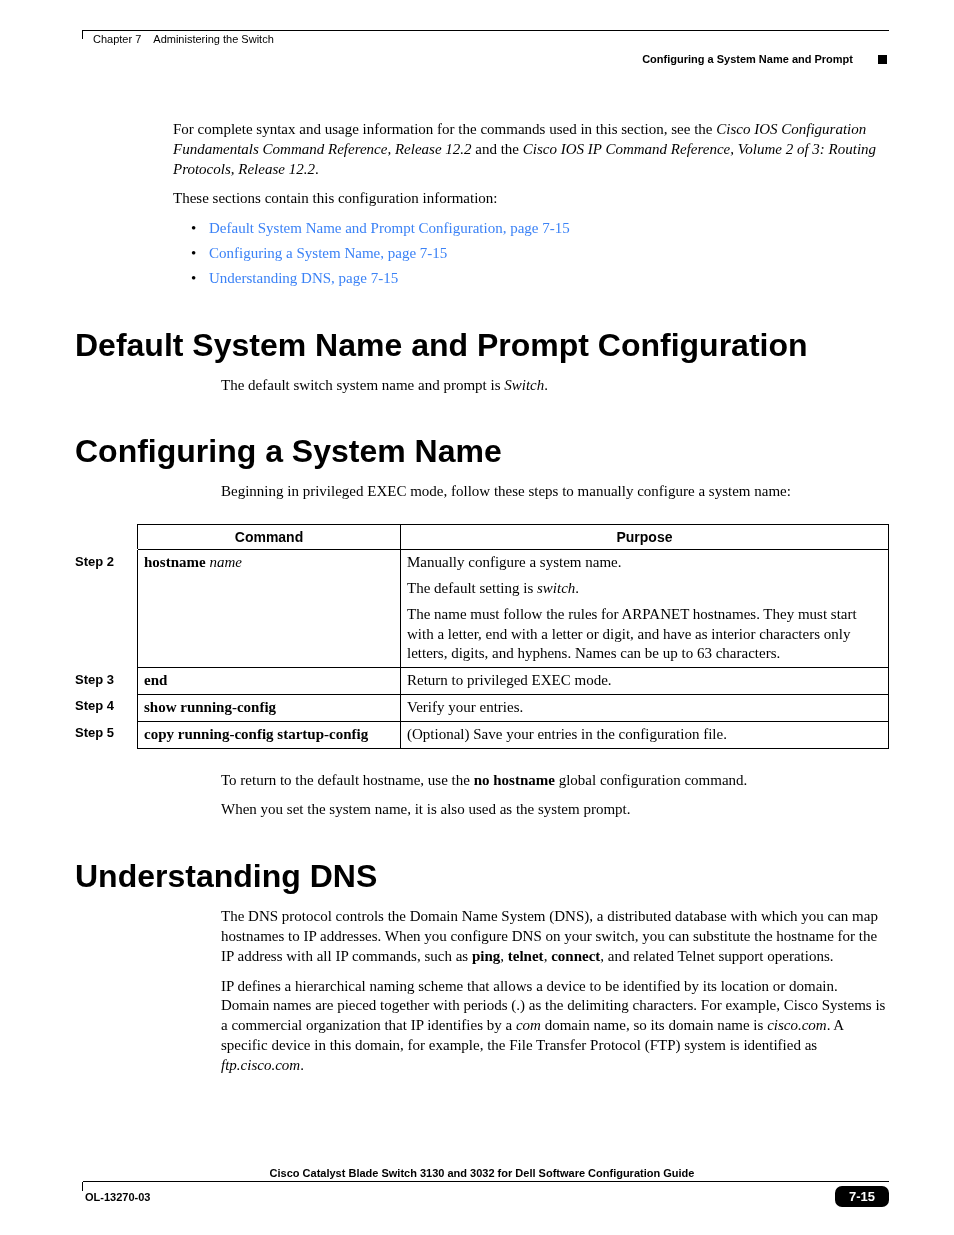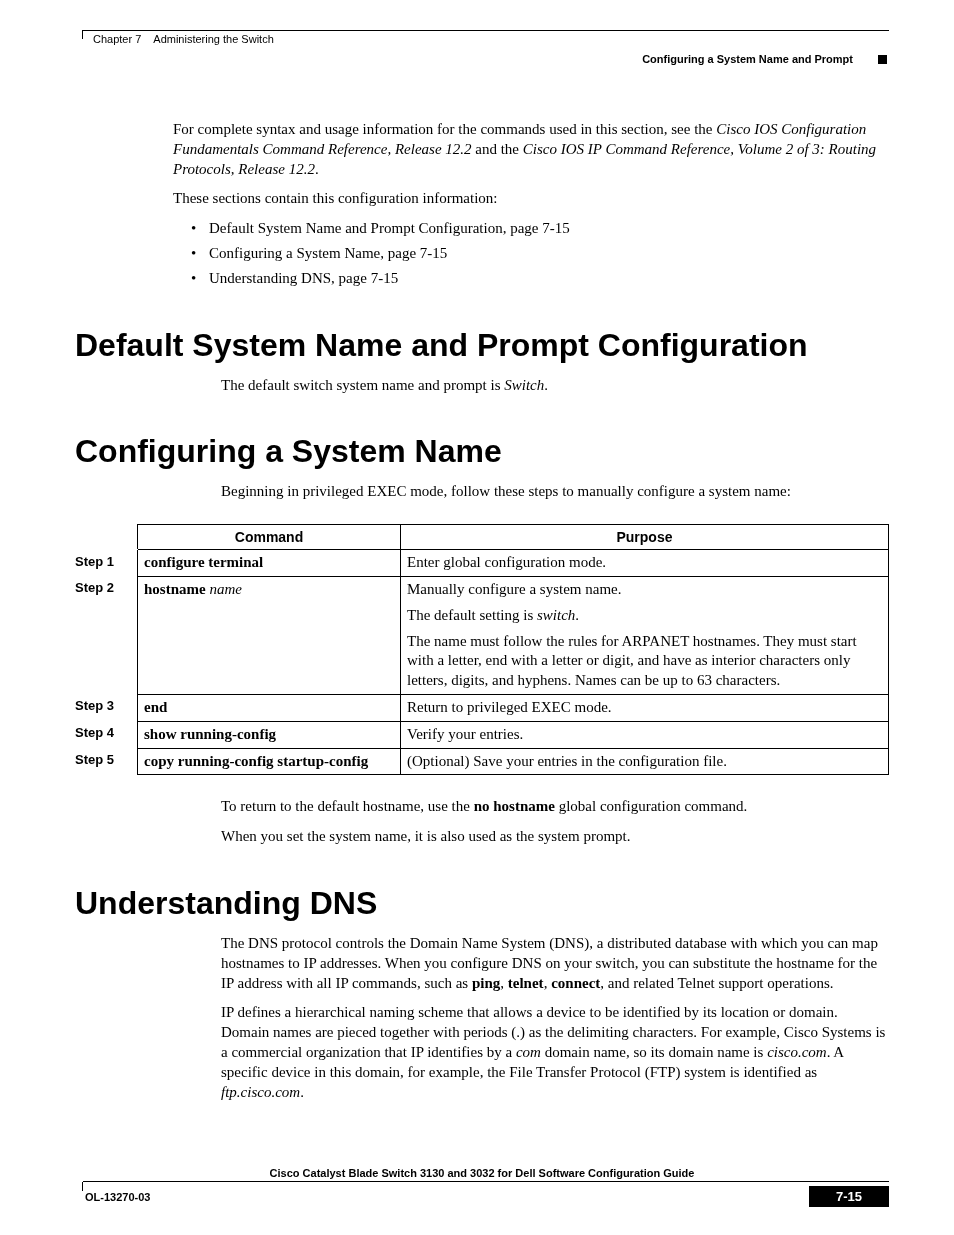--- a/index.html
+++ b/index.html
@@ -67,21 +67,21 @@
     position: relative;
     padding-left: 18px;
   }
   ul.links li::before {
     content: "•";
     color: #000;
     position: absolute;
     left: 0;
     font-size: 15px;
   }
-  a.xref { color: #000000; text-decoration: none; }
+  a.xref { color: #3b82f6; text-decoration: none; }
   .h2 {
     font-family: Arial, Helvetica, sans-serif;
     font-weight: bold;
     font-size: 32px;
     margin: 38px 0 12px 0;
   }
   .indent-para {
     margin-left: 146px;
     line-height: 1.32;
   }
@@ -151,21 +151,22 @@
     font-size: 11px;
     font-weight: bold;
     margin-left: 10px;
   }
   .page-badge {
     background: #000;
     color: #fff;
     font-family: Arial, Helvetica, sans-serif;
     font-weight: bold;
     font-size: 13px;
-    padding: 3px 27px;
+    padding: 3px 14px;
+    border-radius: 7px;
   }
   .footer-rule-tick {
     position: absolute;
     left: -1px;
     top: 0;
     height: 9px;
     border-left: 1.5px solid #000;
   }
 </style>
 </head>
@@ -207,25 +208,20 @@
   <div class="indent-para">
     <p>Beginning in privileged EXEC mode, follow these steps to manually configure a system name:</p>
   </div>
 
   <table class="cmd">
     <tbody>
         <tr>
       <th></th>
       <th class="cmdcol">Command</th>
       <th class="purpcol">Purpose</th>
-    </tr>
-    <tr>
-      <td class="stepcol">Step 1</td>
-      <td class="cmdcol bb"><span class="cmd-bold">configure terminal</span></td>
-      <td class="purpcol bb">Enter global configuration mode.</td>
     </tr>
     <tr>
       <td class="stepcol">Step 2</td>
       <td class="cmdcol bb"><span class="cmd-bold">hostname</span> <span class="cmd-ital">name</span></td>
       <td class="purpcol bb">
         <p>Manually configure a system name.</p>
         <p><span>The default setting is </span><span class="ital">switch</span><span>.</span></p>
         <p>The name must follow the rules for ARPANET hostnames. They must start with a letter, end with a letter or digit, and have as interior characters only letters, digits, and hyphens. Names can be up to 63 characters.</p>
       </td>
     </tr>

